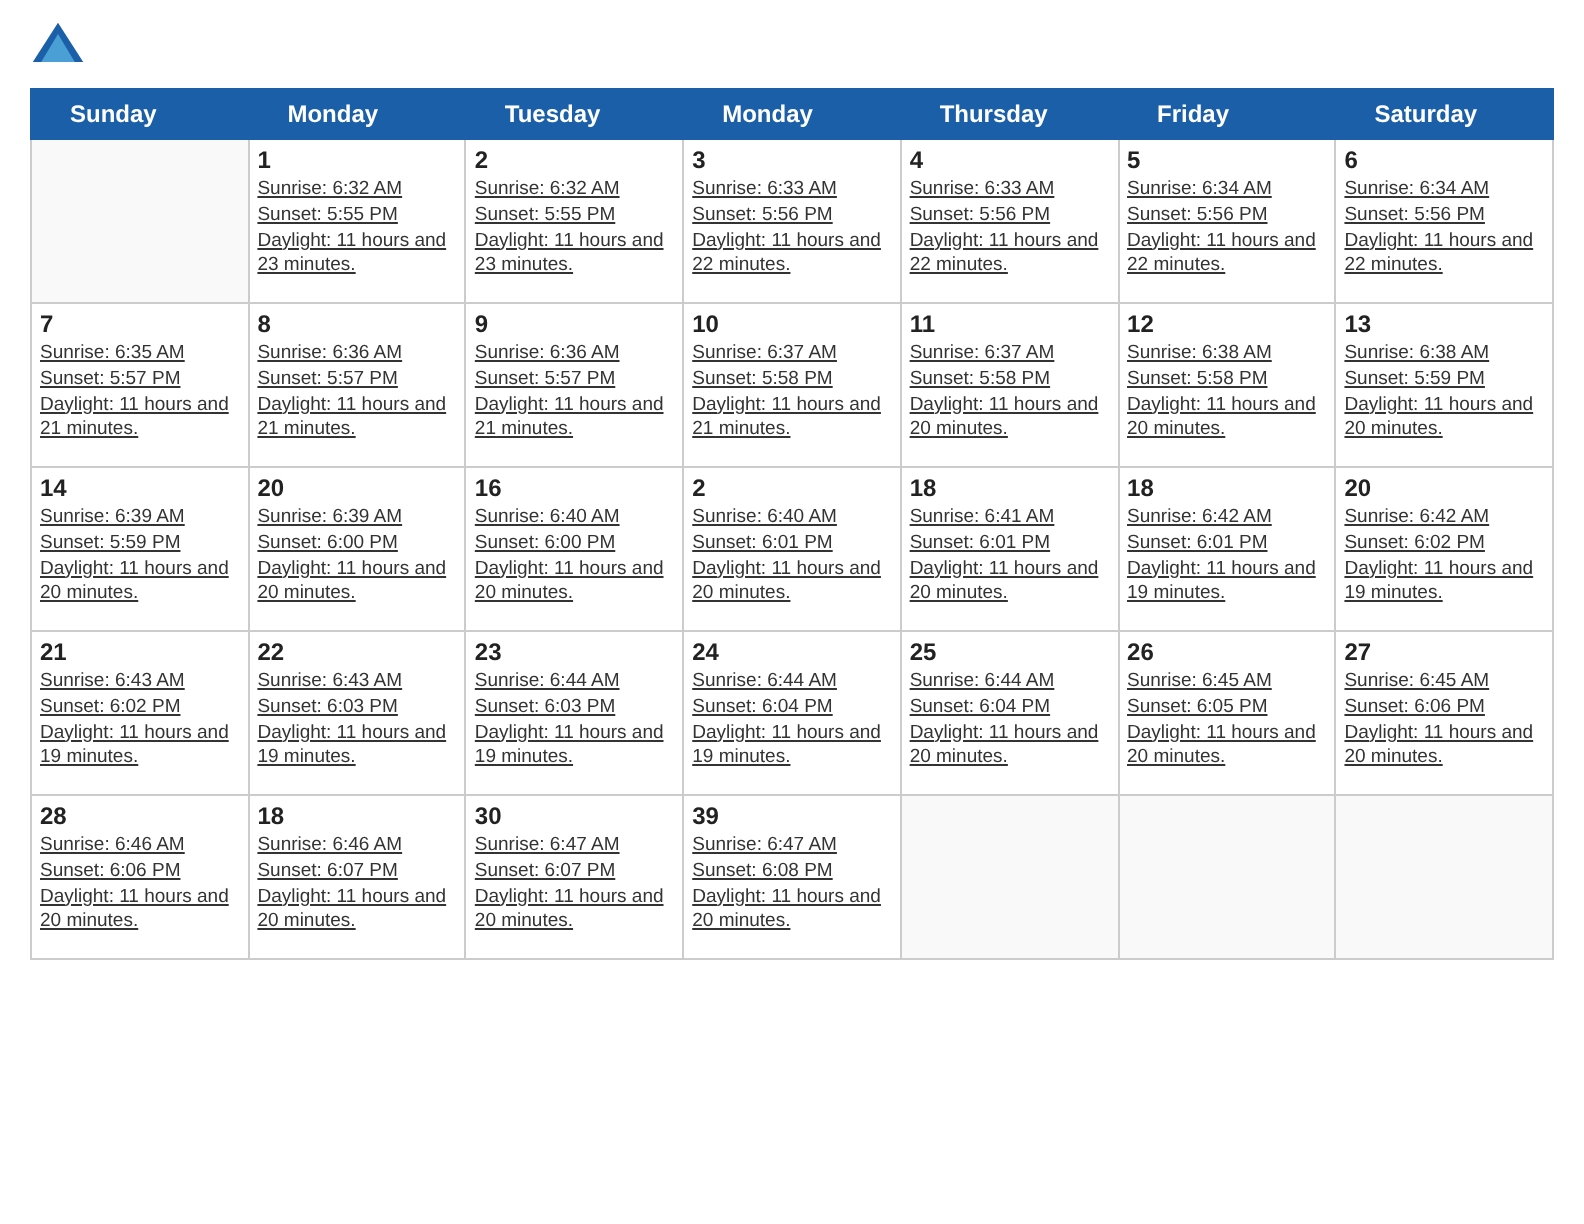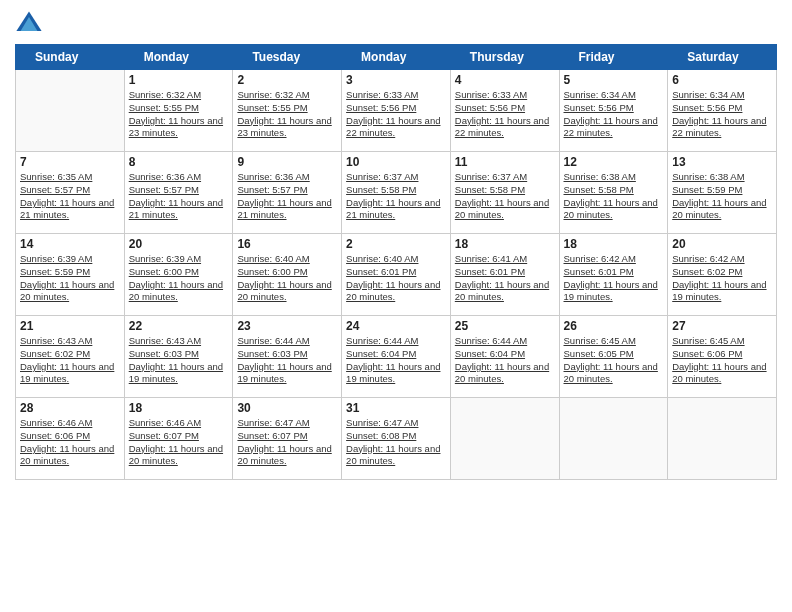--- a/index.html
+++ b/index.html
@@ -248,21 +248,21 @@
           </td>
           <td>
             <span class="day-number">18</span>
             <div class="cell-info">Sunrise: 6:46 AM<br>Sunset: 6:07 PM<br>Daylight: 11 hours and 20 minutes.</div>
           </td>
           <td>
             <span class="day-number">30</span>
             <div class="cell-info">Sunrise: 6:47 AM<br>Sunset: 6:07 PM<br>Daylight: 11 hours and 20 minutes.</div>
           </td>
           <td>
-            <span class="day-number">31</span>
+            <span class="day-number">39</span>
             <div class="cell-info">Sunrise: 6:47 AM<br>Sunset: 6:08 PM<br>Daylight: 11 hours and 20 minutes.</div>
           </td>
           <td class="empty"></td>
           <td class="empty"></td>
           <td class="empty"></td>
         </tr>
       </tbody>
   </table>
 </div>
 

